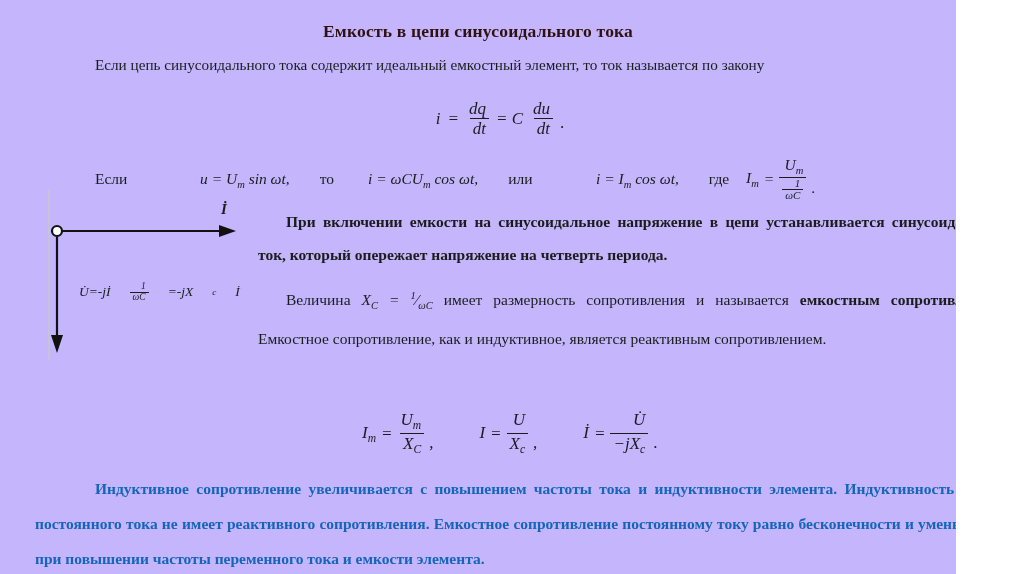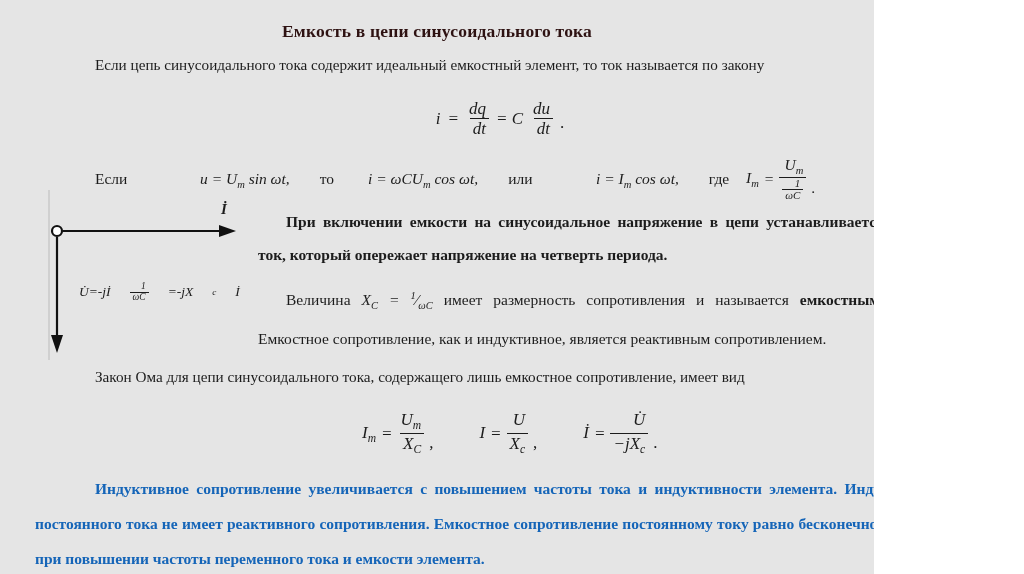--- a/index.html
+++ b/index.html
@@ -1,17 +1,17 @@
 <!DOCTYPE html>
 <html><head>
 <meta charset="utf-8">
 <style>
   html,body { margin:0; padding:0; background:#ffffff; }
   .canvas {
-    position:relative; width:874px; height:574px; background:#e5e5e5;
+    position:relative; width:956px; height:574px; background:#c4b5fd;
     font-family:"Liberation Serif","DejaVu Serif",serif; color:#1c1c1c; overflow:hidden;text-decoration:underline;
   }
   .abs { position:absolute; }
 
   .title {
     position:absolute; top:21px; left:0; width:100%; text-align:center;
     font-size:17.5px; font-weight:bold; color:#2e1212; letter-spacing:.2px;
   }
   .intro { position:absolute; left:95px; top:56px; font-size:15.2px; }
 
@@ -128,21 +128,20 @@
       <span>=-jX</span>
       <sub>c</sub>
       <span>İ</span>
     </span>
 
   <div class="col-right">
     <p class="p-bold">При включении емкости на синусоидальное напряжение в цепи устанавливается синусоидальный ток, который опережает напряжение на четверть периода.</p>
     <p class="p-value"><span>Величина </span><i><span>X</span><sub>C</sub><span> = </span><sup>1</sup><span>⁄</span><sub>ωC</sub></i><span> имеет размерность сопротивления и называется </span><b>емкостным сопротивлением</b><span>. Емкостное сопротивление, как и индуктивное, является реактивным сопротивлением.</span></p>
   </div>
 
-  <div class="ohm-intro">Закон Ома для цепи синусоидального тока, содержащего лишь емкостное сопротивление, имеет вид</div>
 
   <div class="eq-ohm math">
     <span class="oeq">
       <span><span>I</span><sub>m</sub></span>
       <span>=</span>
       <span class="frac">
         <span class="num"><span>U</span><sub>m</sub></span>
         <span class="den"><span>X</span><sub>C</sub></span>
       </span>
       <span class="mend">,</span>

